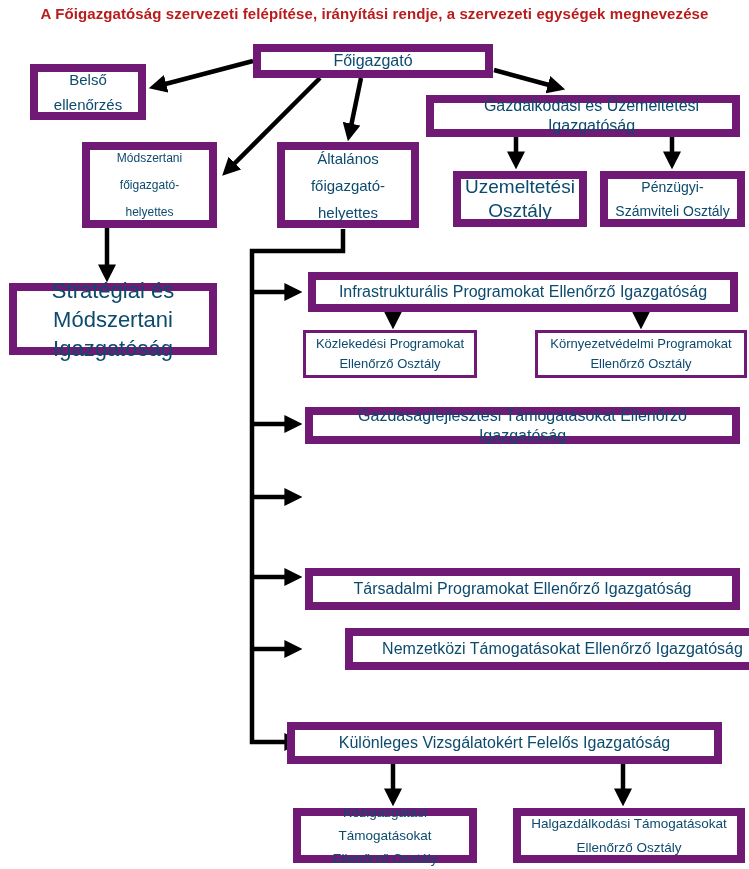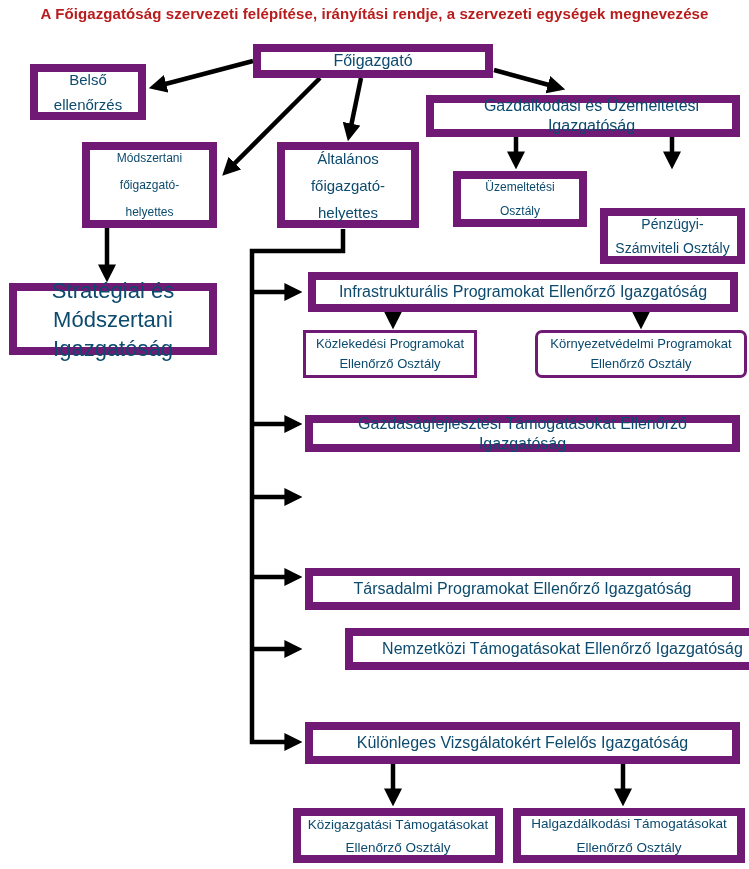--- a/index.html
+++ b/index.html
@@ -38,34 +38,34 @@
     justify-content: center;
     text-align: center;
     white-space: pre-line;
     font-size: 16px;
     line-height: 1.25;
     color: #0c4a6e;
   }
   .n-foigazgato        { left:253px; top:44px;  width:240px; height:34px; font-size:16px; }
   .n-belso             { left:30px;  top:64px;  width:116px; height:56px; font-size:15px; line-height:25px;text-align:center; }
   .n-gazdalkodasi      { left:426px; top:95px;  width:314px; height:42px; font-size:16px;padding-left:17px; }
-  .n-uzemeltetesi      { left:453px; top:171px; width:134px; height:56px; font-size:12px; line-height:24px; }
-  .n-penzugyi          { left:600px; top:171px; width:145px; height:56px; font-size:14px; line-height:24px;margin-top:37px; }
+  .n-uzemeltetesi      { left:453px; top:171px; width:134px; height:56px; font-size:19px; line-height:24px; }
+  .n-penzugyi          { left:600px; top:171px; width:145px; height:56px; font-size:14px; line-height:24px; }
   .n-modszertani       { left:82px;  top:142px; width:135px; height:86px; font-size:12px; line-height:27px; }
   .n-altalanos         { left:277px; top:142px; width:142px; height:86px; font-size:15px; line-height:27px; }
   .n-strategiai        { left:9px;   top:283px; width:208px; height:72px; font-size:22px; line-height:29px; }
   .n-infrastrukturalis { left:308px; top:272px; width:430px; height:40px; }
   .n-kozlekedesi       { left:303px; top:330px; width:174px; height:48px; font-size:13px; line-height:20px; border-width:3px; }
-  .n-kornyezetvedelmi  { left:535px; top:330px; width:212px; height:48px; font-size:13px; line-height:20px; border-width:3px;border-radius:7px; }
-  .n-gazdasagfejlesztesi { left:305px; top:407px; width:435px; height:37px;margin-top:8px; }
+  .n-kornyezetvedelmi  { left:535px; top:330px; width:212px; height:48px; font-size:13px; line-height:20px; border-width:3px; }
+  .n-gazdasagfejlesztesi { left:305px; top:407px; width:435px; height:37px; }
   .n-regionalis        { left:305px; top:478px; width:435px; height:37px; }
   .n-tarsadalmi        { left:305px; top:568px; width:435px; height:42px; }
   .n-nemzetkozi        { left:305px; top:628px; width:435px; height:42px;margin-left:40px; }
-  .n-kulonleges        { left:305px; top:722px; width:435px; height:42px; }
-  .n-kozigazgatasi     { left:293px; top:808px; width:210px; height:55px; font-size:13.5px; line-height:23px; }
+  .n-kulonleges        { left:287px; top:722px; width:435px; height:42px; }
+  .n-kozigazgatasi     { left:293px; top:808px; width:184px; height:55px; font-size:13.5px; line-height:23px; }
   .n-halgazdalkodasi   { left:513px; top:808px; width:232px; height:55px; font-size:13.5px; line-height:24px; }
 </style>
 </head>
 <body>
 
 <div id="canvas">
 
   <div id="diagram-title">A Főigazgatóság szervezeti felépítése, irányítási rendje, a szervezeti egységek megnevezése</div>
 
   <svg id="connectors" viewBox="0 0 749 869" xmlns="http://www.w3.org/2000/svg">

